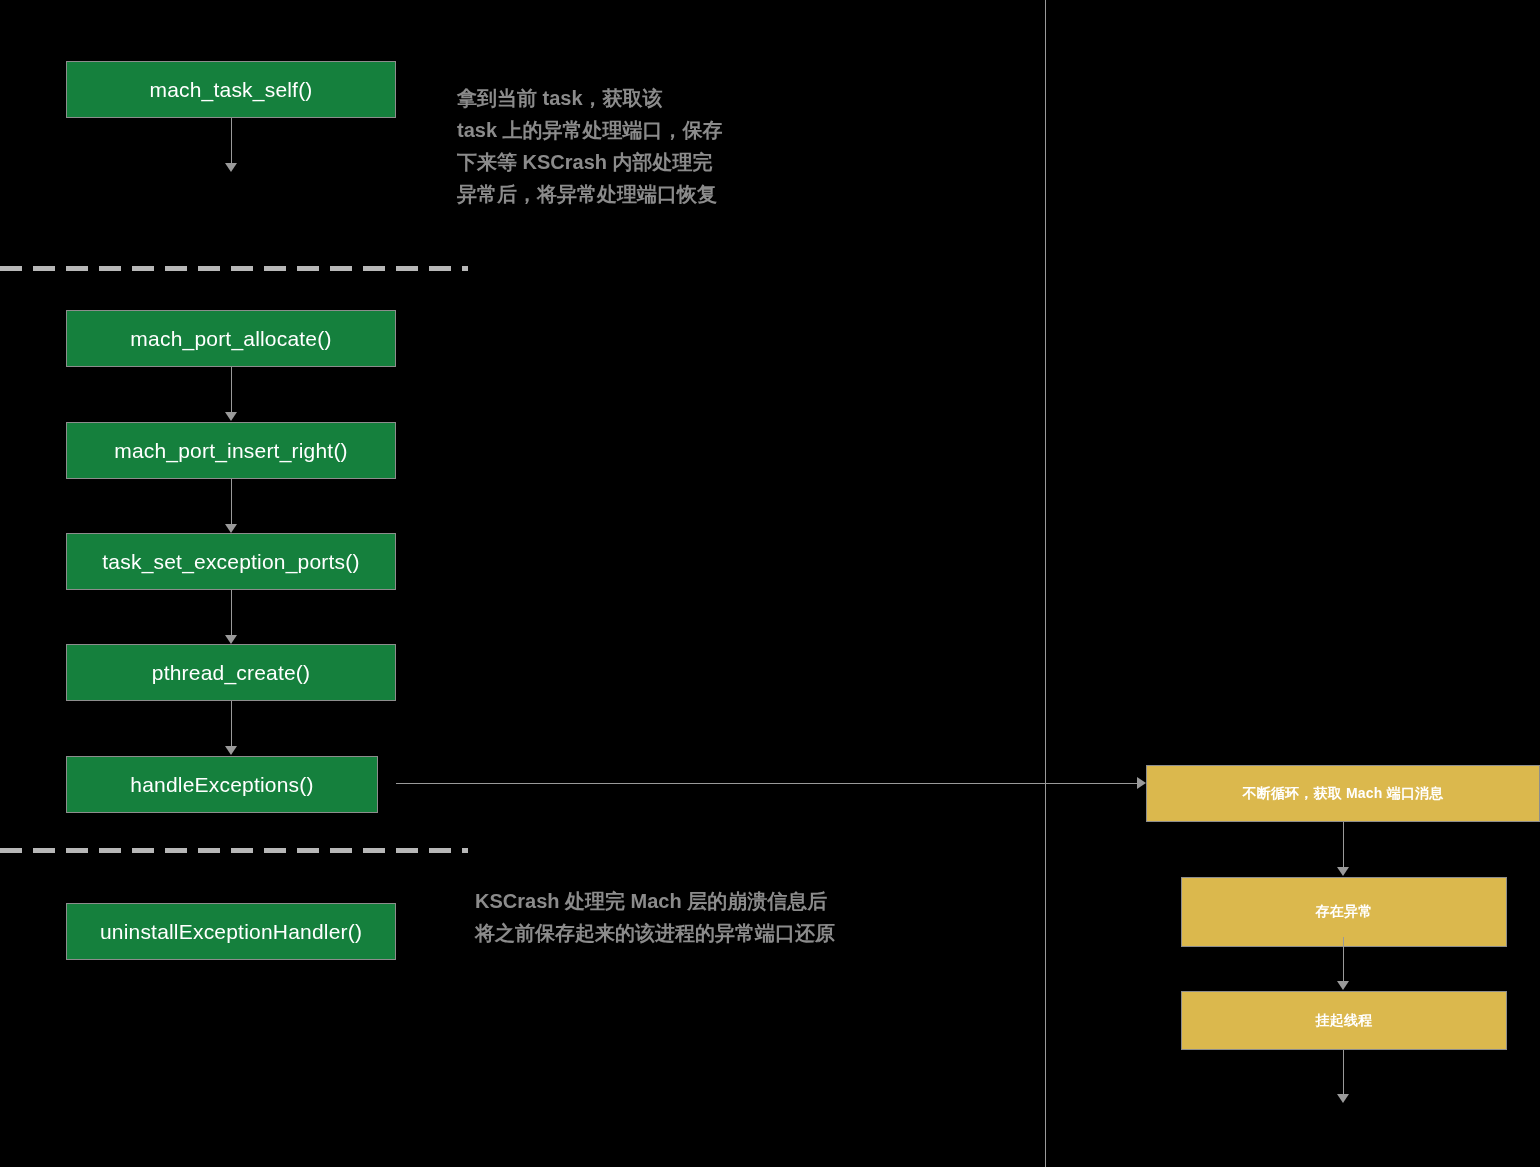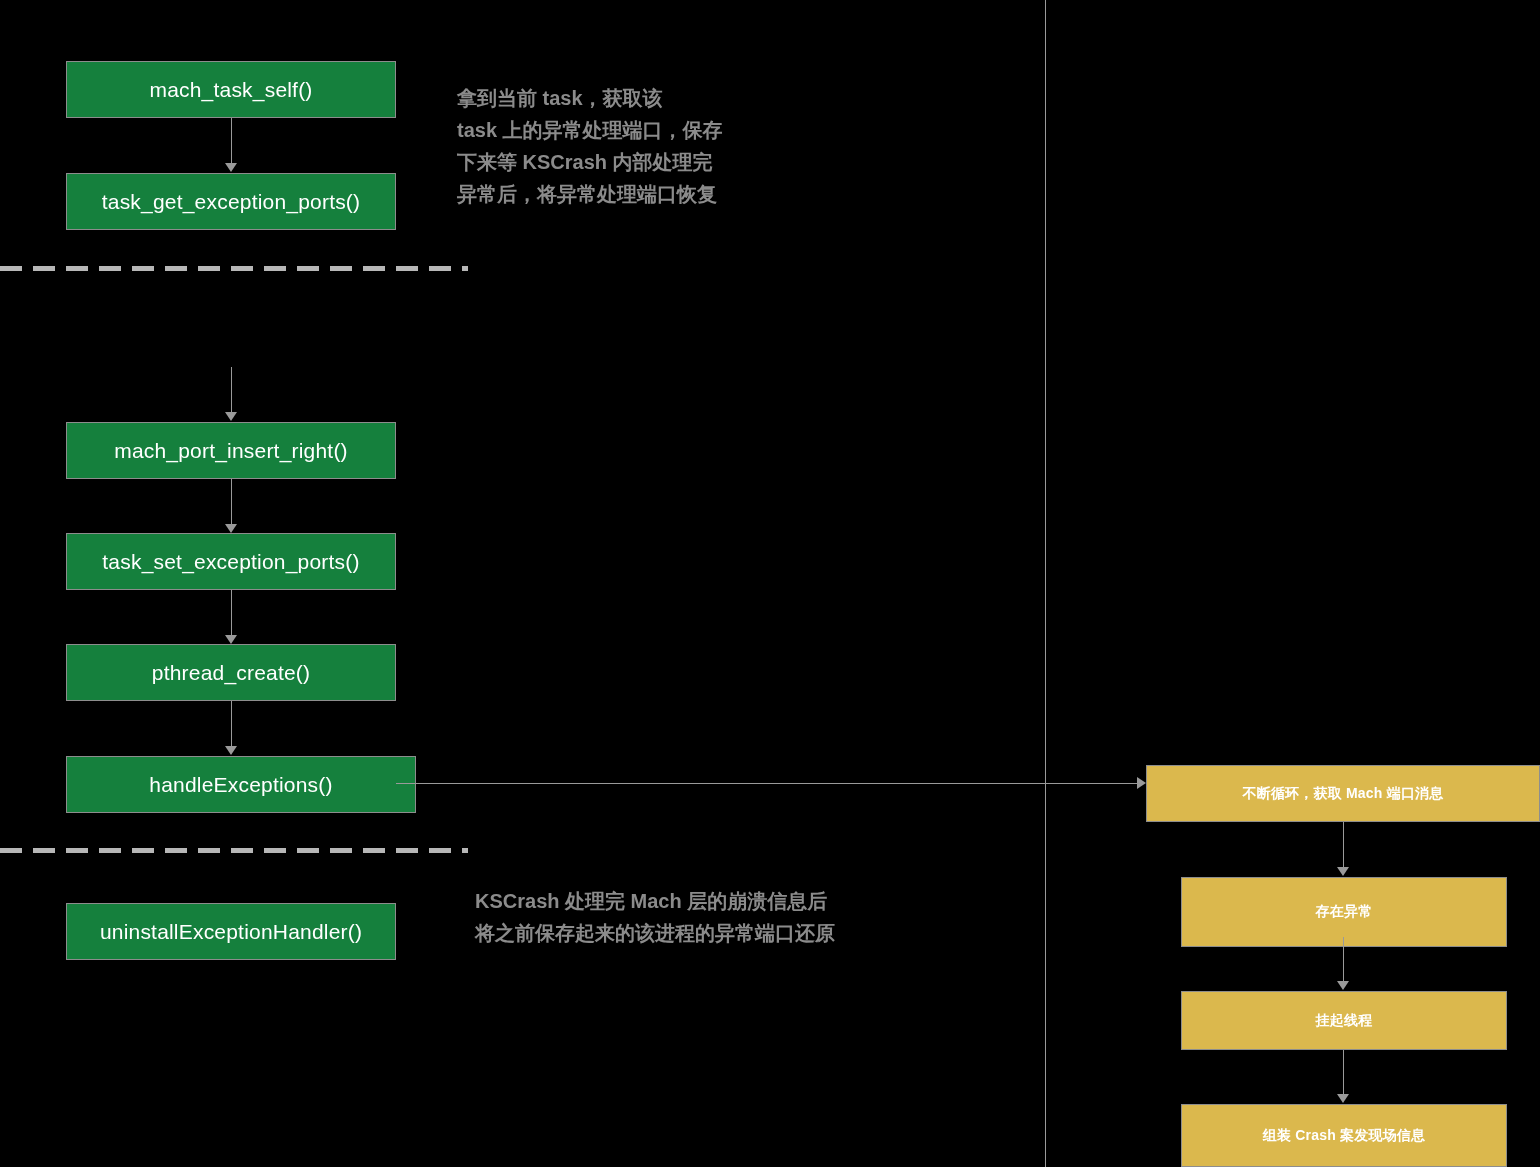--- a/index.html
+++ b/index.html
@@ -106,49 +106,49 @@
 
 <div id="canvas">
 
   <div class="divider" style="left:1045px; top:0px; height:1167px;"></div>
 
   <div class="node green" style="left:66px; top:61px; width:330px; height:57px;">mach_task_self()</div>
 
   <div class="vline" style="left:231px; top:118px; height:45px;"></div>
   <div class="arrowdown" style="left:225px; top:163px;"></div>
 
-  <div class="node green" style="left:66px; top:173px; width:330px; height:57px;">task_get_exception_ports()</div>
 
   <div class="note" style="left:457px; top:82px;">拿到当前 task，获取该
 task 上的异常处理端口，保存
 下来等 KSCrash 内部处理完
 异常后，将异常处理端口恢复</div>
 
   <div class="dashed" style="left:0px; top:266px; width:468px;"></div>
 
+  <div class="node green" style="left:66px; top:310px; width:330px; height:57px;">mach_port_allocate()</div>
 
   <div class="vline" style="left:231px; top:367px; height:46px;"></div>
   <div class="arrowdown" style="left:225px; top:412px;"></div>
 
   <div class="node green" style="left:66px; top:422px; width:330px; height:57px;">mach_port_insert_right()</div>
 
   <div class="vline" style="left:231px; top:479px; height:45px;"></div>
   <div class="arrowdown" style="left:225px; top:524px;"></div>
 
   <div class="node green" style="left:66px; top:533px; width:330px; height:57px;">task_set_exception_ports()</div>
 
   <div class="vline" style="left:231px; top:590px; height:45px;"></div>
   <div class="arrowdown" style="left:225px; top:635px;"></div>
 
   <div class="node green" style="left:66px; top:644px; width:330px; height:57px;">pthread_create()</div>
 
   <div class="vline" style="left:231px; top:701px; height:45px;"></div>
   <div class="arrowdown" style="left:225px; top:746px;"></div>
 
-  <div class="node green" style="left:66px; top:756px; width:350px; height:57px;">handleExceptions()</div>
+  <div class="node green" style="left:66px; top:756px; width:312px; height:57px;">handleExceptions()</div>
 
 
   <div class="hline" style="left:396px; top:783px; width:741px;"></div>
   <div class="arrowright" style="left:1137px; top:777px;"></div>
 
   <div class="dashed" style="left:0px; top:848px; width:468px;"></div>
 
   <div class="node green" style="left:66px; top:903px; width:330px; height:57px;">uninstallExceptionHandler()</div>
 
   <div class="note" style="left:475px; top:885px;">KSCrash 处理完 Mach 层的崩溃信息后
@@ -162,15 +162,14 @@
   <div class="node yellow" style="left:1181px; top:877px; width:326px; height:70px;">存在异常</div>
 
   <div class="vline" style="left:1343px; top:937px; height:45px;"></div>
   <div class="arrowdown" style="left:1337px; top:981px;"></div>
 
   <div class="node yellow" style="left:1181px; top:991px; width:326px; height:59px;">挂起线程</div>
 
   <div class="vline" style="left:1343px; top:1050px; height:45px;"></div>
   <div class="arrowdown" style="left:1337px; top:1094px;"></div>
 
-  <div class="node yellow" style="left:1181px; top:1104px; width:326px; height:63px;">组装 Crash 案发现场信息</div>
 
 </div>
 
 </body></html>

